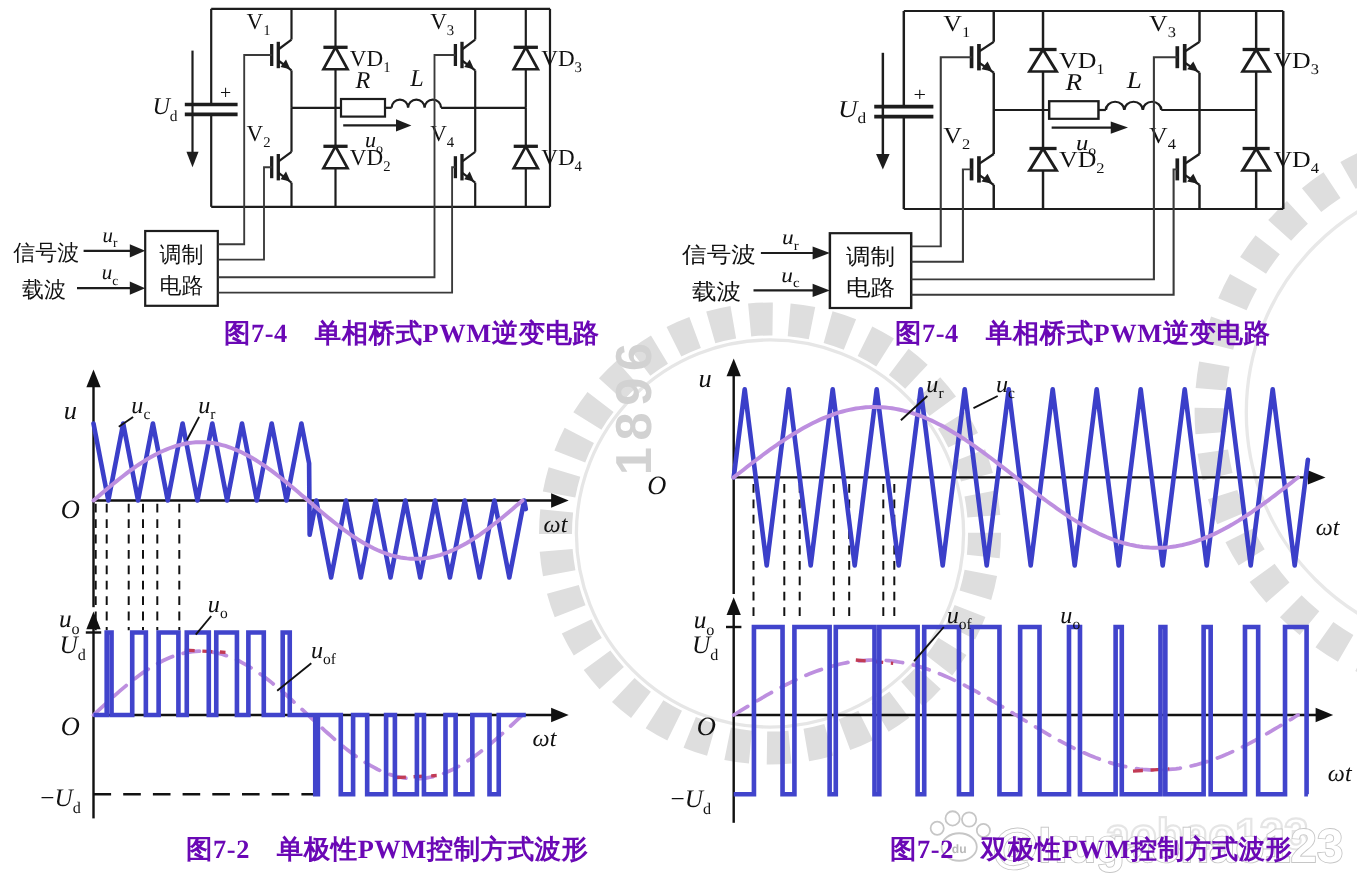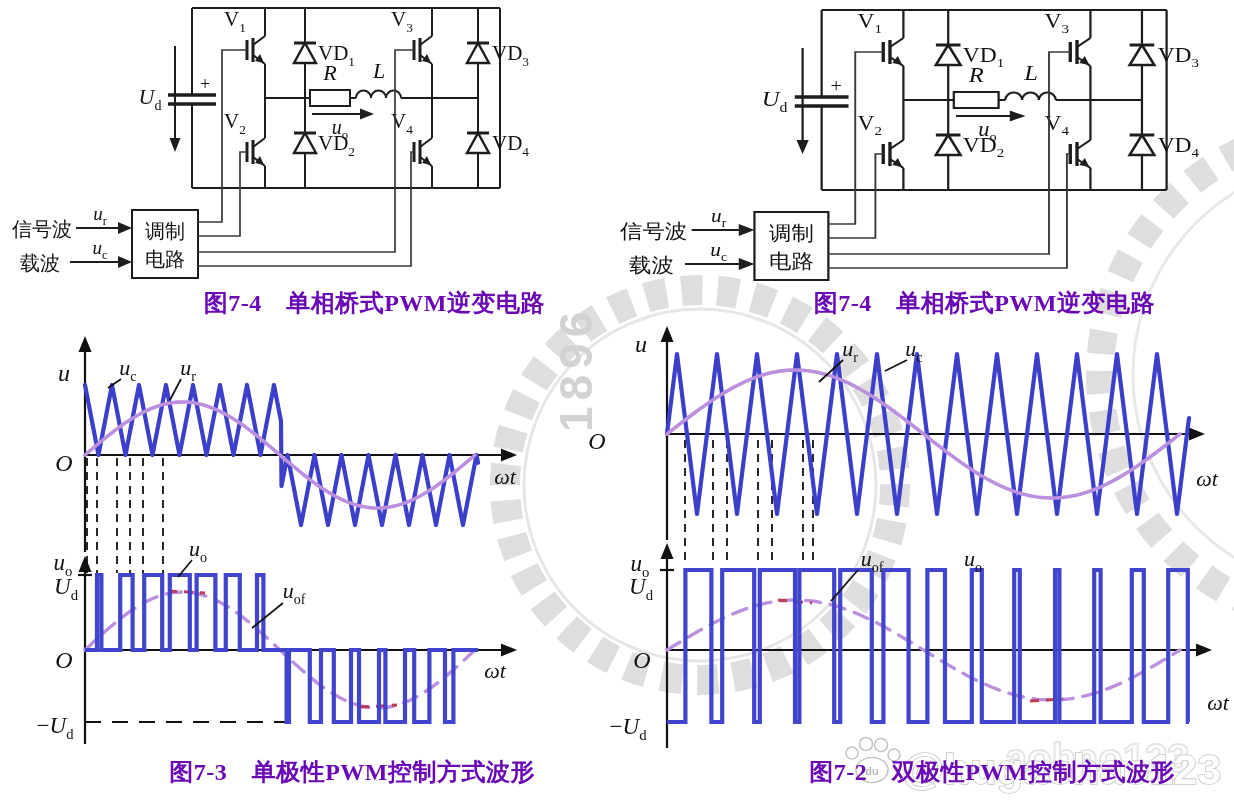--- a/index.html
+++ b/index.html
@@ -296,15 +296,15 @@
           <circle cx="866" cy="744" r="6.5" fill="rgba(255,255,255,.95)" stroke="#c6c6c6" stroke-width="1.6"></circle>
           <circle cx="881" cy="745" r="6.5" fill="rgba(255,255,255,.95)" stroke="#c6c6c6" stroke-width="1.6"></circle>
           <circle cx="894" cy="755" r="6" fill="rgba(255,255,255,.95)" stroke="#c6c6c6" stroke-width="1.6"></circle>
           <text x="872" y="775" font-size="11" text-anchor="middle" fill="#b9b9b9" font-family="&quot;Liberation Sans&quot;,sans-serif" font-weight="bold">du</text>
         </g>
         <text x="902" y="784" font-size="43" font-weight="bold" font-family="&quot;Liberation Sans&quot;,sans-serif" fill="#ffffff" stroke="#c6c6c6" stroke-width="1.6" paint-order="stroke">@hugaohao123</text>
       </g>
     </svg>
   <div id="capL1" class="cap">图7-4　单相桥式PWM逆变电路</div>
   <div id="capR1" class="cap">图7-4　单相桥式PWM逆变电路</div>
-  <div id="capL2" class="cap">图7-3　单极性PWM控制方式波形</div>
+  <div id="capL2" class="cap">图7-2　单极性PWM控制方式波形</div>
   <div id="capR2" class="cap">图7-2　双极性PWM控制方式波形</div>
 </div>
 
 </body></html>

